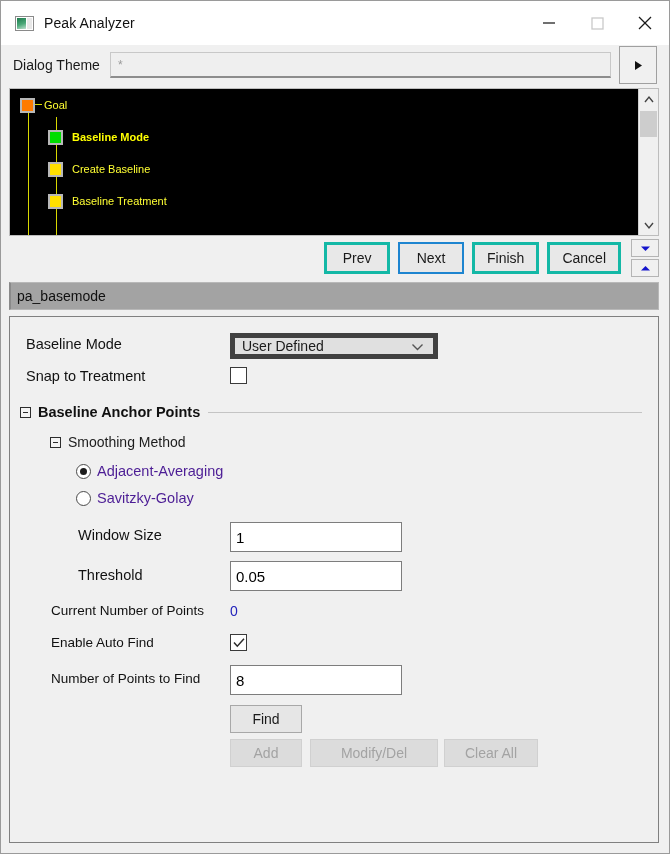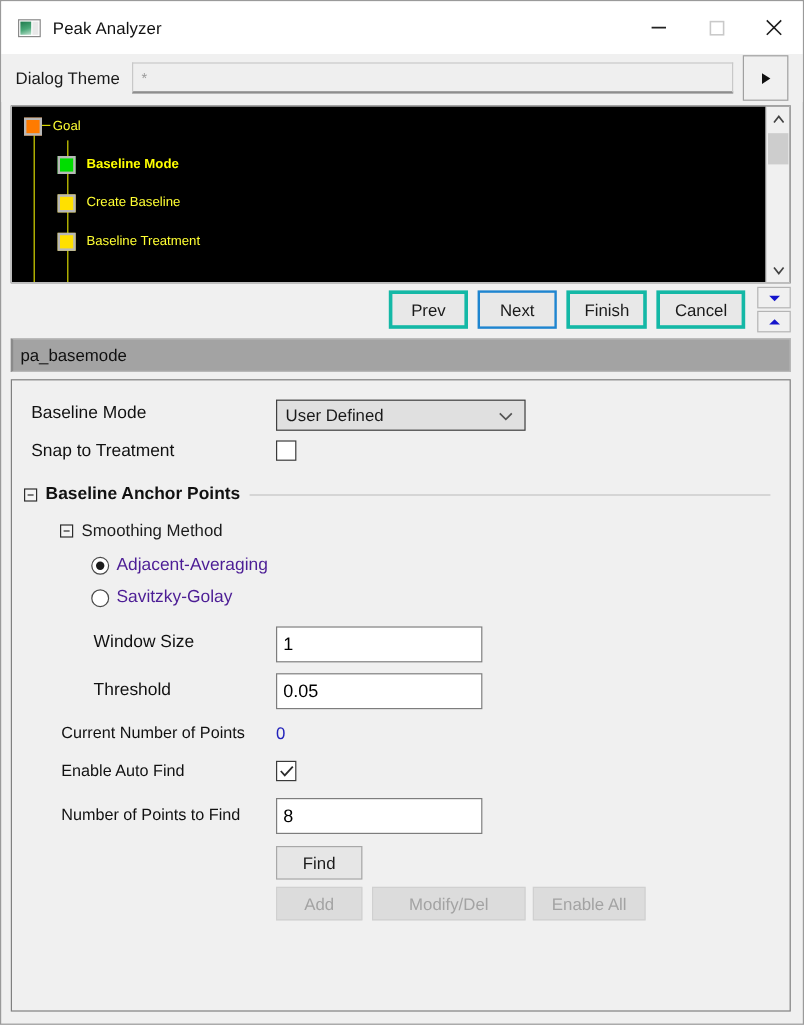--- a/index.html
+++ b/index.html
@@ -274,21 +274,21 @@
     position: relative;
     height: 30px;
   }
   .field-row > .lbl { position: absolute; }
   .field-row > .ctl { position: absolute; left: 220px; }
 
   select.combo, .combo {
     width: 208px;
     height: 26px;
     background: #e0e0e0;
-    border: 1px solid #404040;
+    border: 5px solid #404040;
     box-sizing: border-box;
     font-family: "Liberation Sans", sans-serif;
     font-size: 14px;
     color: #1a1a1a;
     padding-left: 7px;
     display: flex;
     align-items: center;
     position: relative;
   }
   .combo .chev {
@@ -616,17 +616,17 @@
       </div>
     </div>
 
     <div style="position:relative; height:36px;">
       <div class="sbtn" style="position:absolute; left:220px; top:4px; min-width:72px;">Find</div>
     </div>
 
     <div style="position:relative; height:36px;">
       <div class="sbtn disabled" style="position:absolute; left:220px; top:2px; width:72px;">Add</div>
       <div class="sbtn disabled" style="position:absolute; left:300px; top:2px; width:128px;">Modify/Del</div>
-      <div class="sbtn disabled" style="position:absolute; left:434px; top:2px; width:94px;">Enable All</div>
+      <div class="sbtn disabled" style="position:absolute; left:434px; top:2px; width:94px;">Clear All</div>
     </div>
 
   </div>
 </div>
 
 </body></html>

